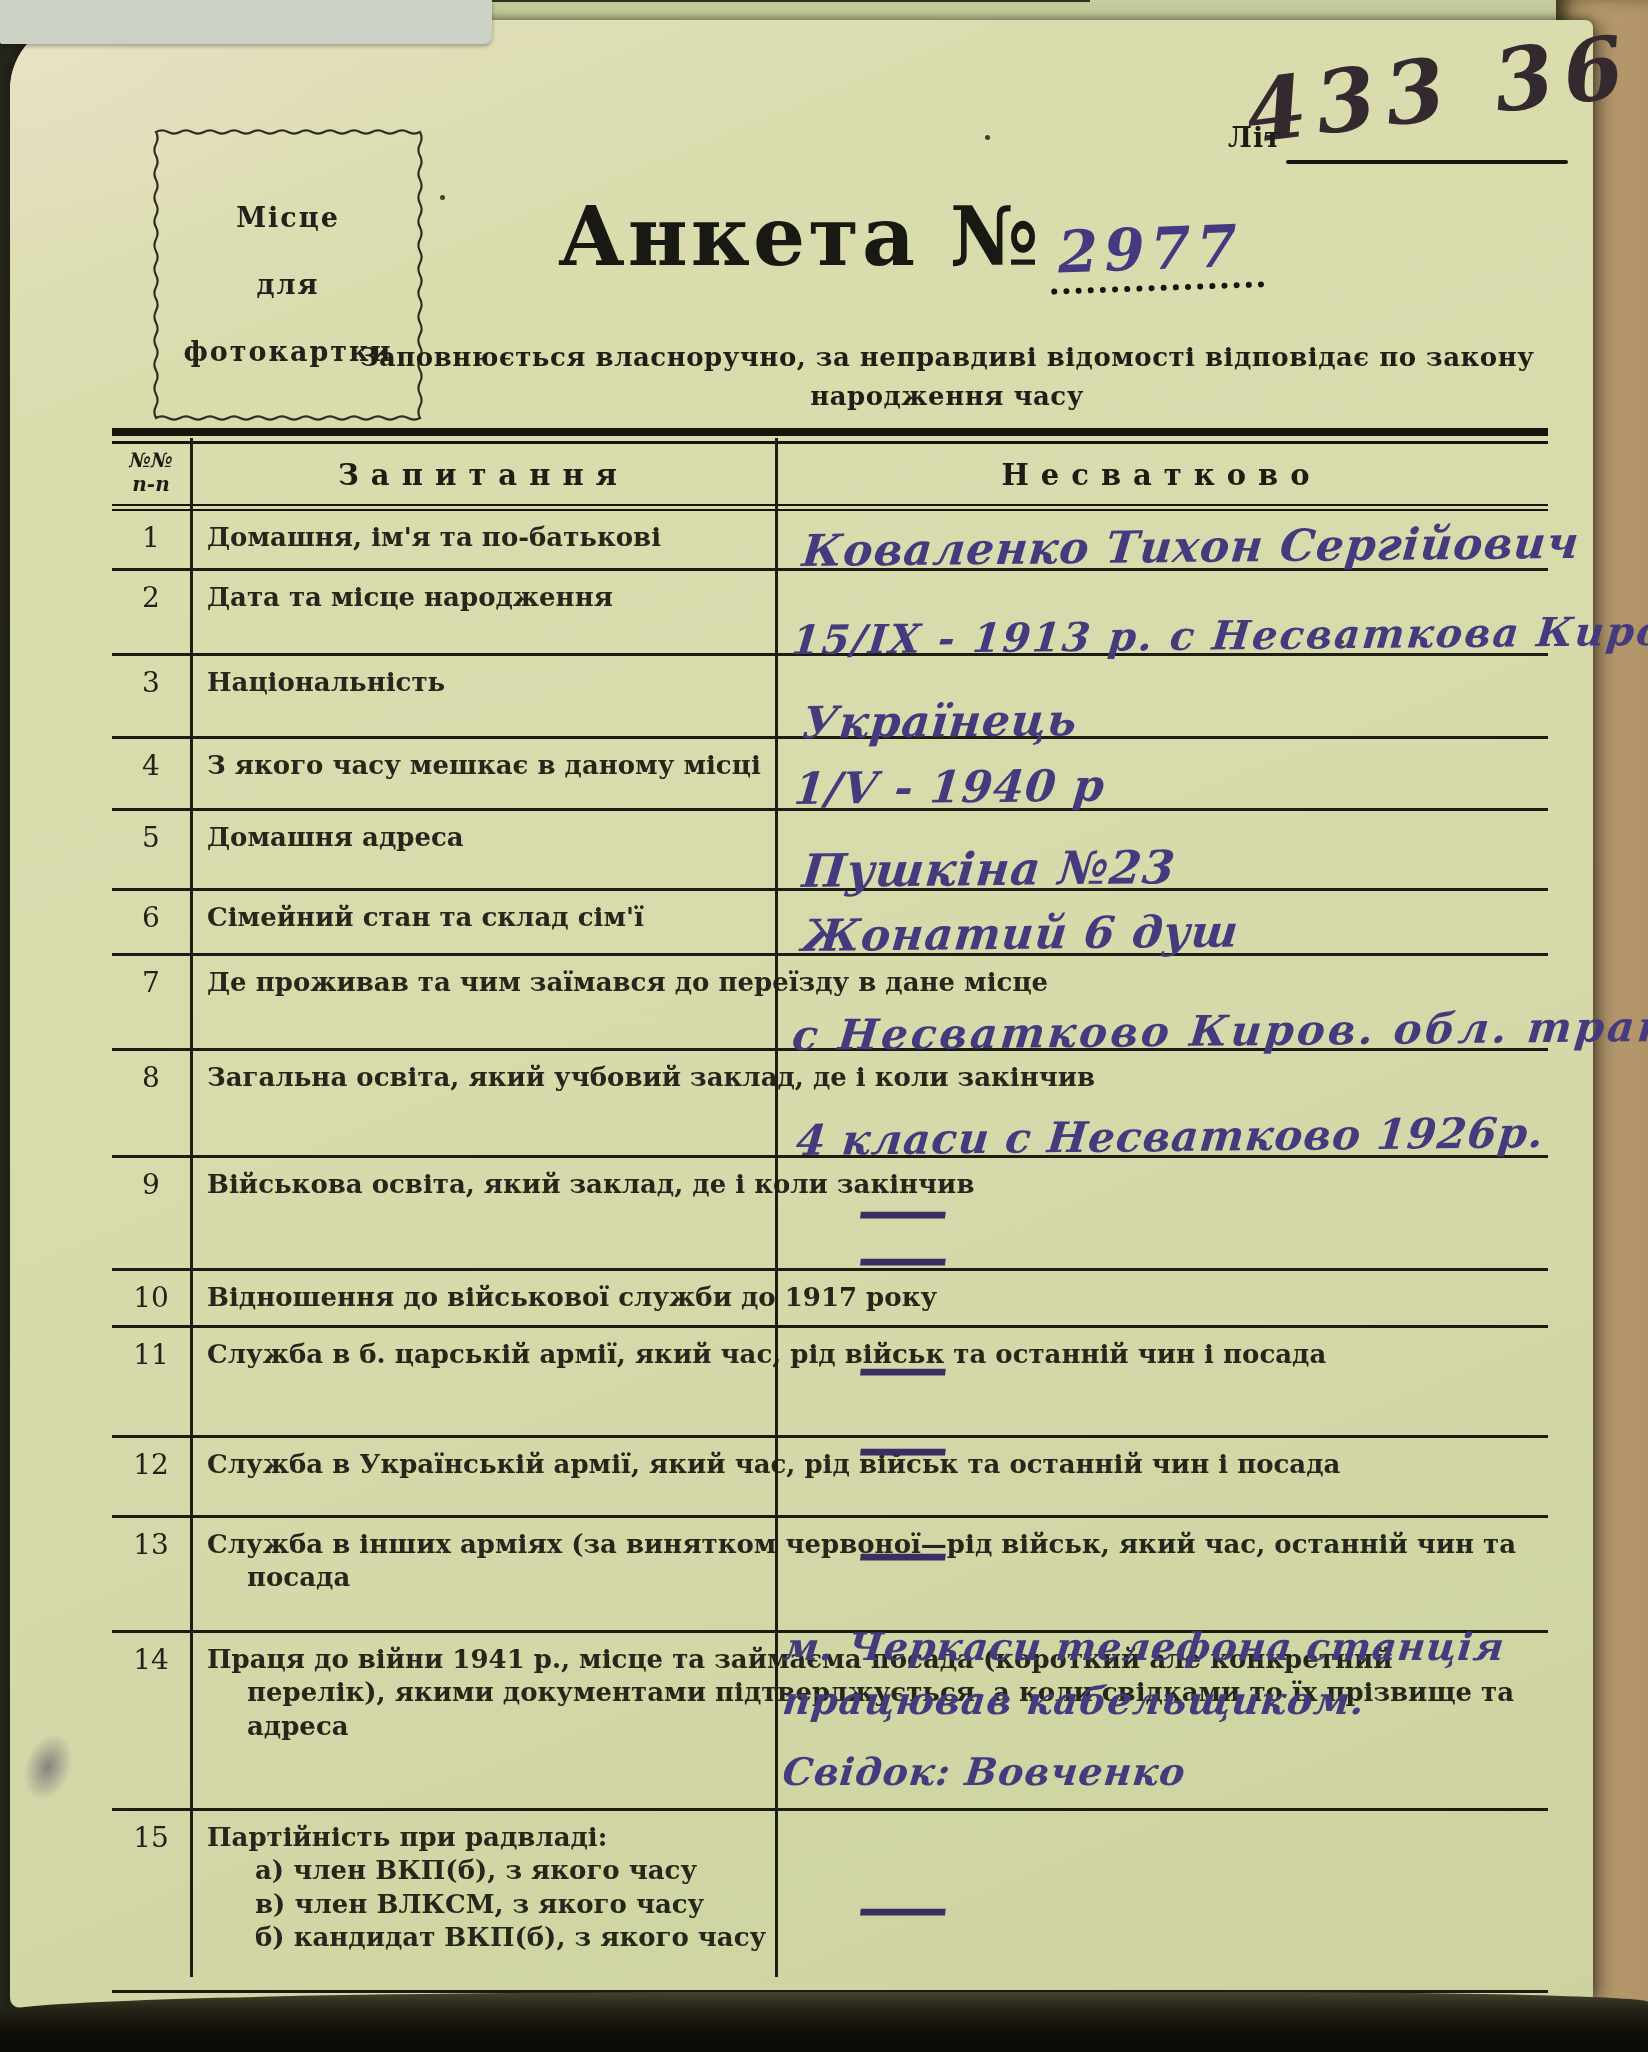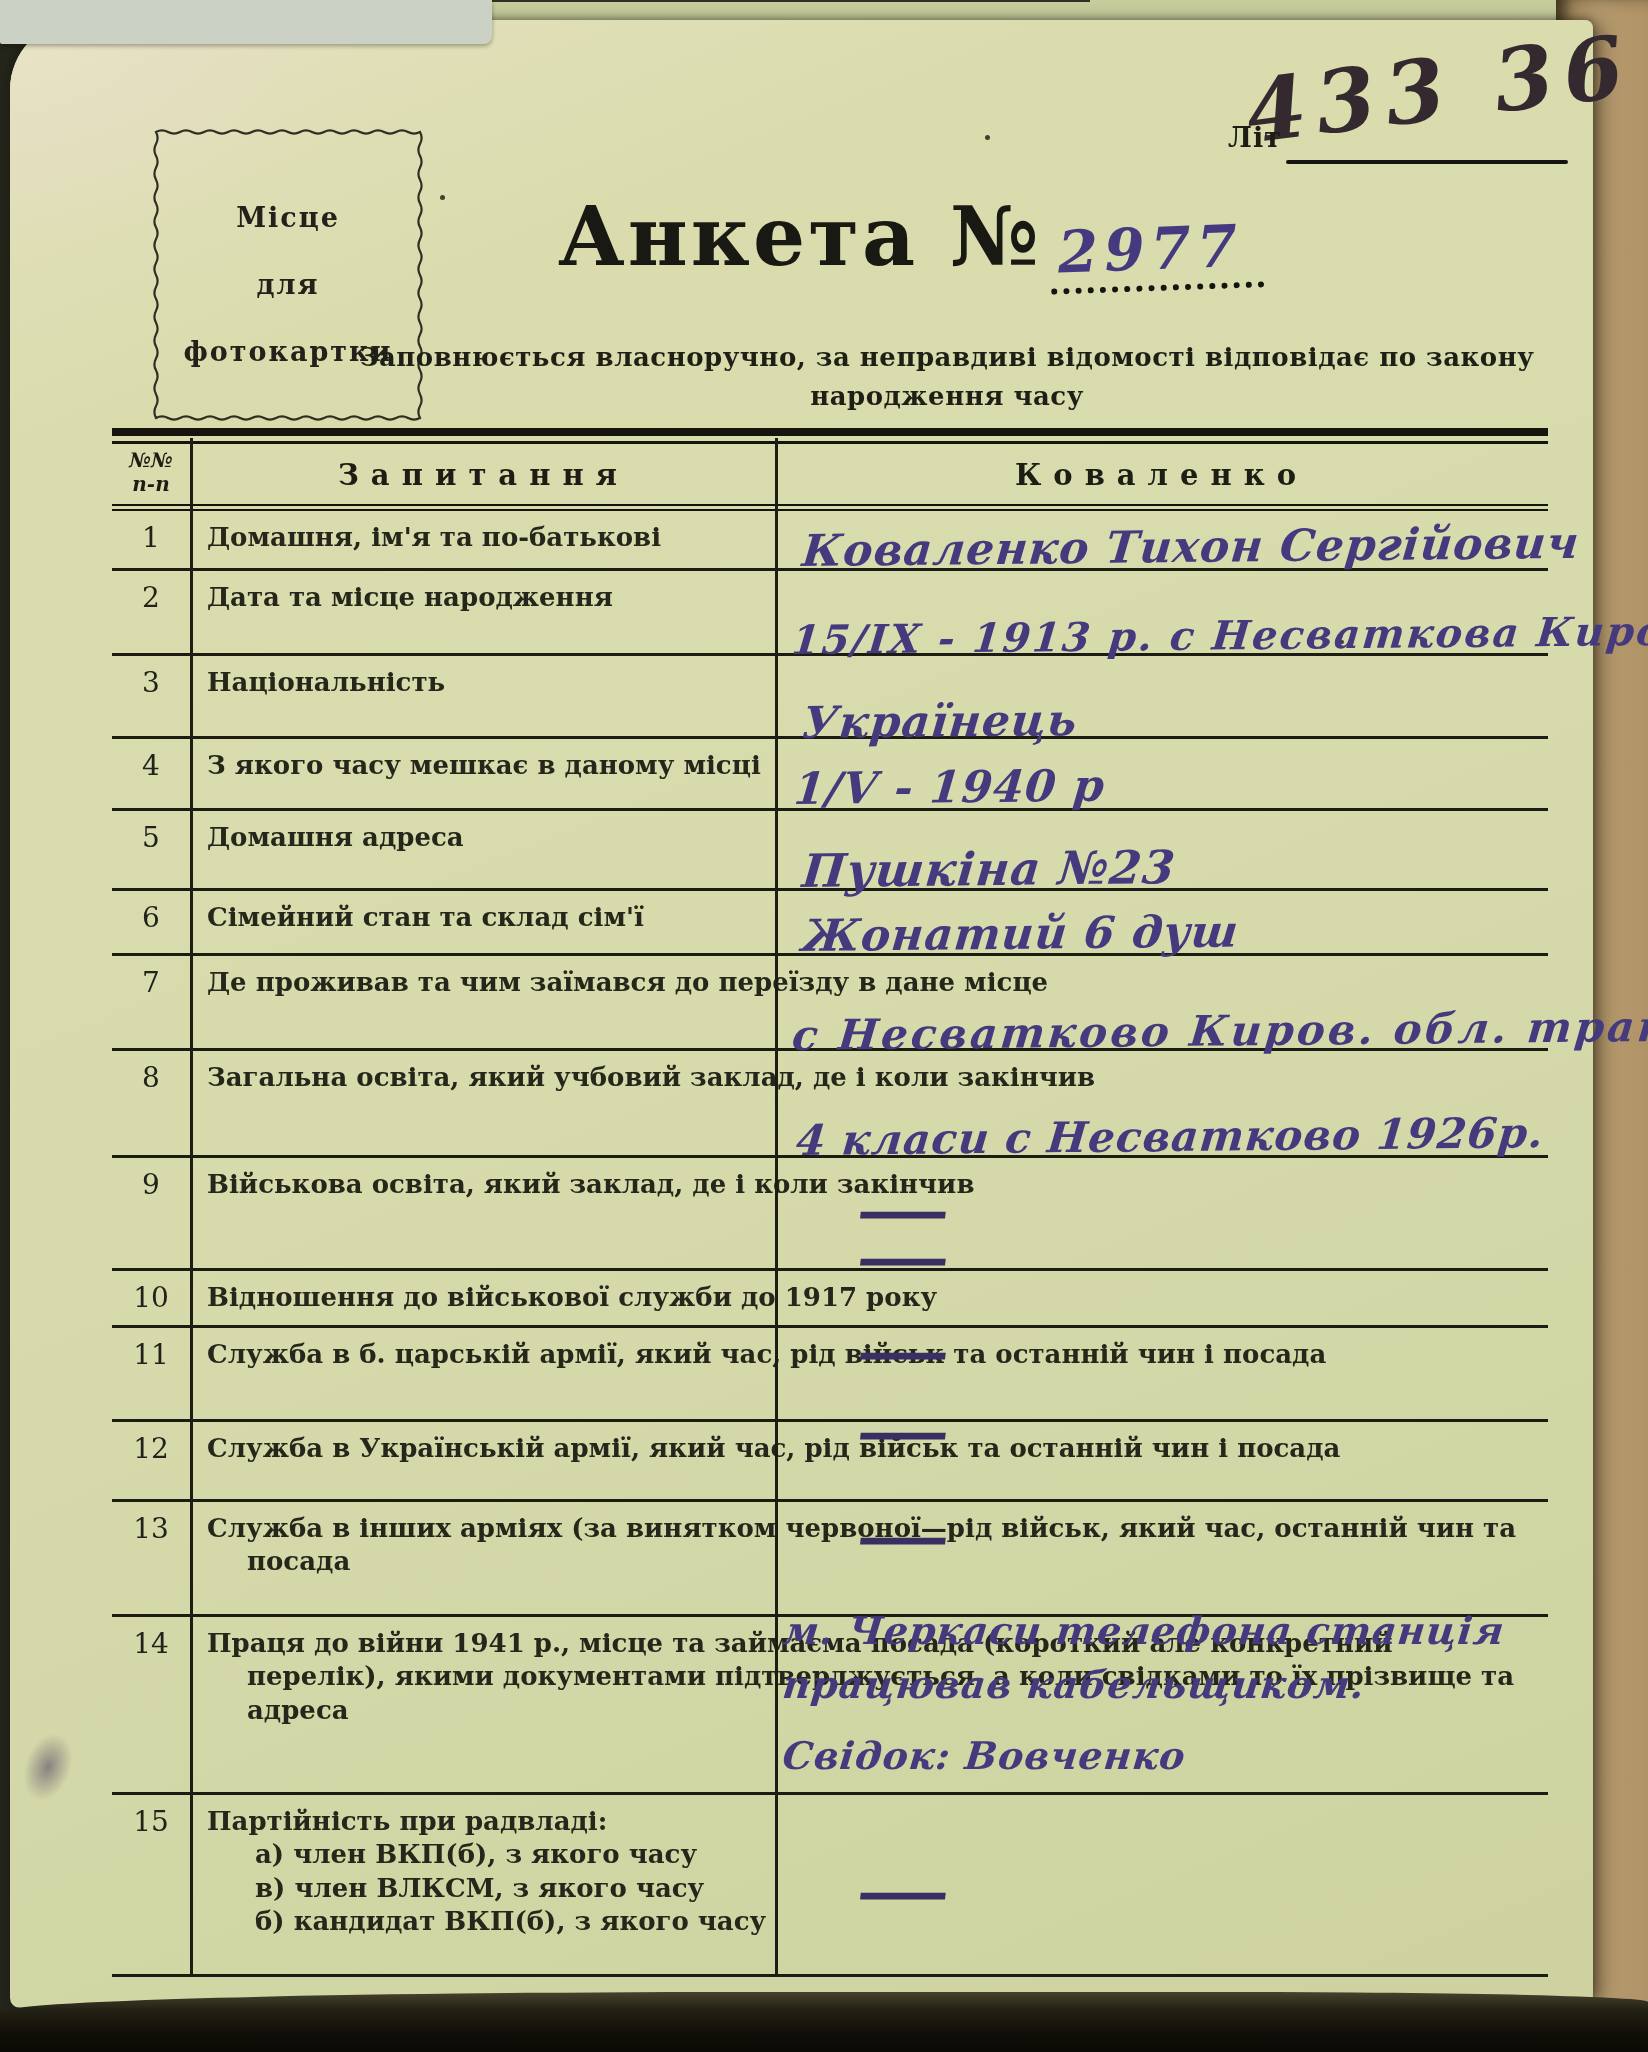--- a/index.html
+++ b/index.html
@@ -66,21 +66,21 @@
   .row{position:relative;border-bottom:3px solid #1c1c13;box-sizing:border-box;}
   .num{position:absolute;left:0;top:10px;width:78px;text-align:center;font-size:28px;color:#22221a;}
   .q{margin-left:135px;margin-right:12px;text-indent:-40px;padding-top:10px;
      font-weight:bold;font-size:26px;line-height:1.28;color:#26261b;}
   .q .sub{display:block;text-indent:0;padding-left:8px;}
   .hand{font-style:italic;font-weight:bold;color:#443a7d;letter-spacing:1px;
         transform:skewX(-6deg) rotate(-0.6deg);transform-origin:left bottom;}
   .a{position:absolute;left:675px;bottom:-6px;white-space:nowrap;font-size:42px;z-index:2;}
   .hr1{height:60px;} .hr2{height:85px;} .hr3{height:83px;} .hr4{height:72px;} .hr5{height:80px;}
   .hr6{height:65px;} .hr7{height:95px;} .hr8{height:107px;} .hr9{height:113px;} .hr10{height:57px;}
-  .hr11{height:94px;} .hr12{height:80px;} .hr13{height:115px;} .hr14{height:178px;} .hr15{height:182px;}
+  .hr11{height:110px;} .hr12{height:80px;} .hr13{height:115px;} .hr14{height:178px;} .hr15{height:182px;}
   .r1 .a{left:688px;bottom:-8px;font-size:44px;}
   .r2 .a{left:678px;bottom:-10px;font-size:40px;letter-spacing:2px;}
   .r3 .a{left:688px;bottom:-12px;font-size:44px;}
   .r4 .a{left:680px;bottom:-6px;font-size:44px;}
   .r5 .a{left:688px;bottom:-10px;font-size:46px;}
   .r6 .a{left:688px;bottom:-8px;font-size:44px;}
   .r7 .a{left:678px;bottom:-12px;letter-spacing:3px;}
   .r8 .a{left:682px;bottom:-10px;}
   .dash{position:absolute;left:740px;bottom:30px;font-size:56px;font-weight:bold;color:#3a2f63;
         transform:scaleX(1.7) skewX(-4deg);transform-origin:left bottom;z-index:2;}
@@ -140,21 +140,21 @@
       <div class="rule-thin"></div>
       <div class="vline v1"></div>
       <div class="vline v2"></div>
 
       <div class="thead">
         <div class="hn">
           <div>№№</div>
           <div>п-п</div>
         </div>
         <div class="hq">Запитання</div>
-        <div class="ha">Коваленко</div>
+        <div class="ha">Несватково</div>
       </div>
 
       <div class="row r1 hr1">
         <div class="num">1</div>
         <div class="q">Домашня, ім'я та по-батькові</div>
         <div class="a hand">Коваленко Тихон Сергійович</div>
       </div>
       <div class="row r2 hr2">
         <div class="num">2</div>
         <div class="q">Дата та місце народження</div>

